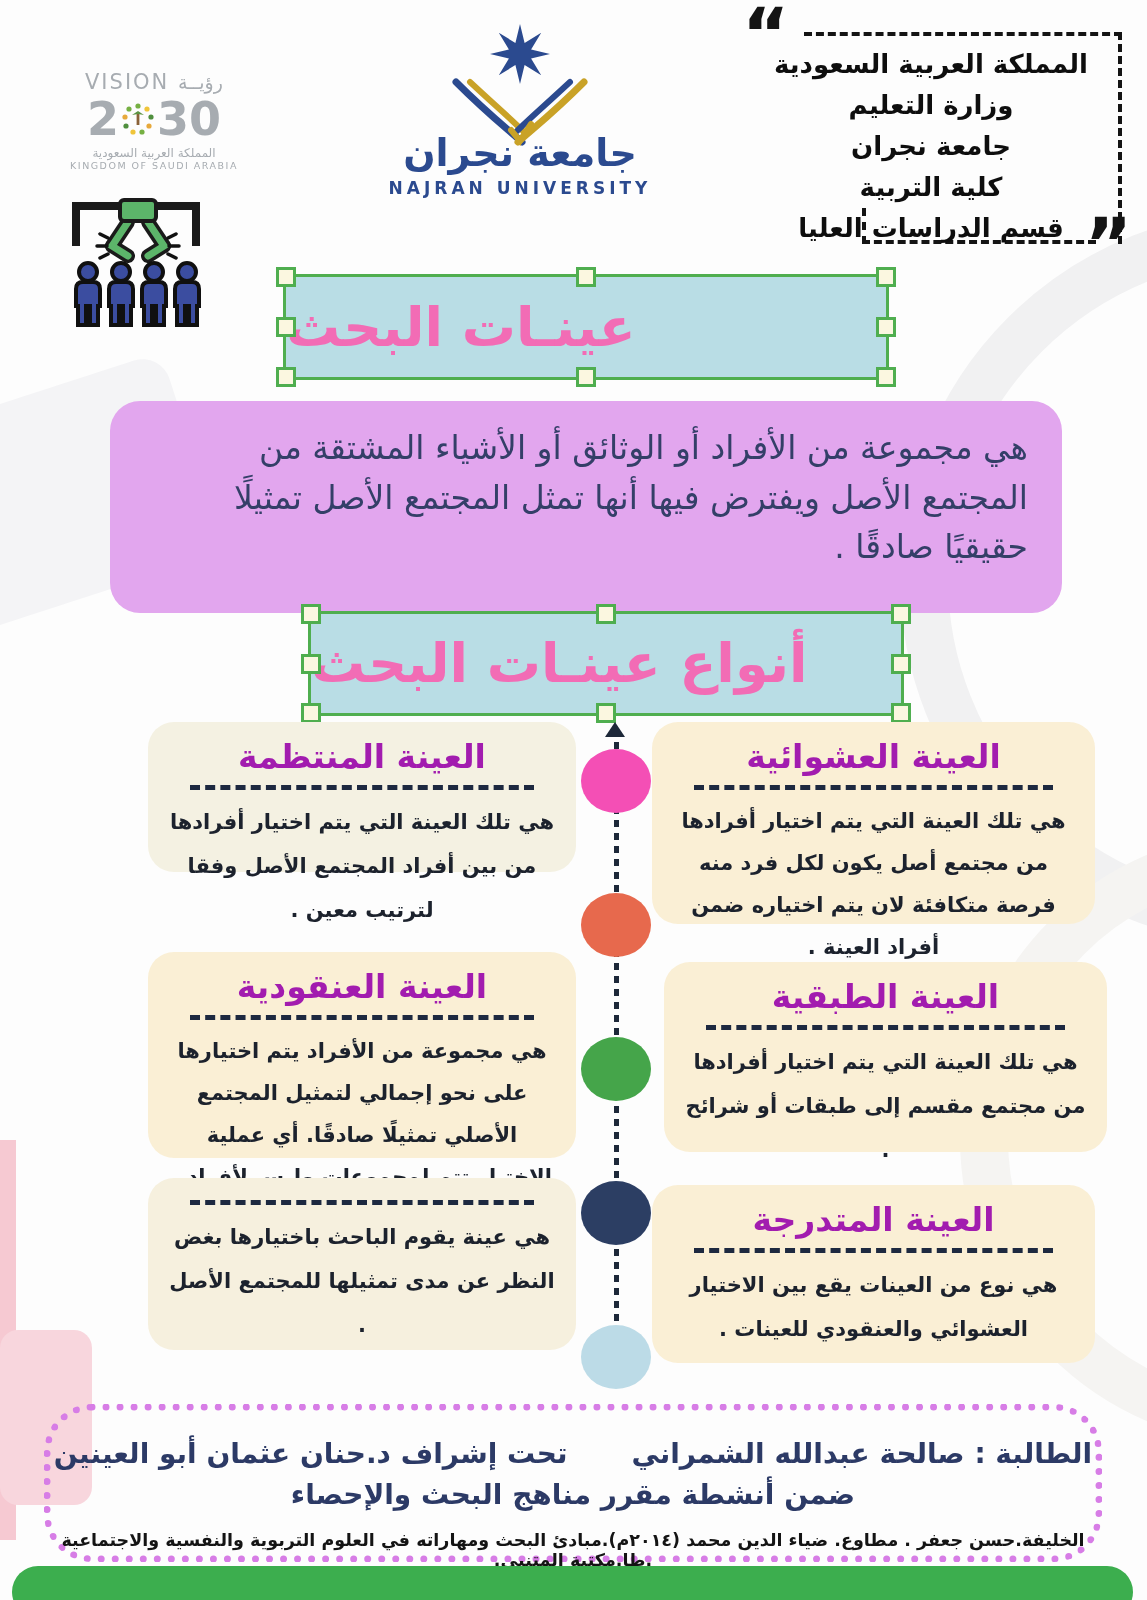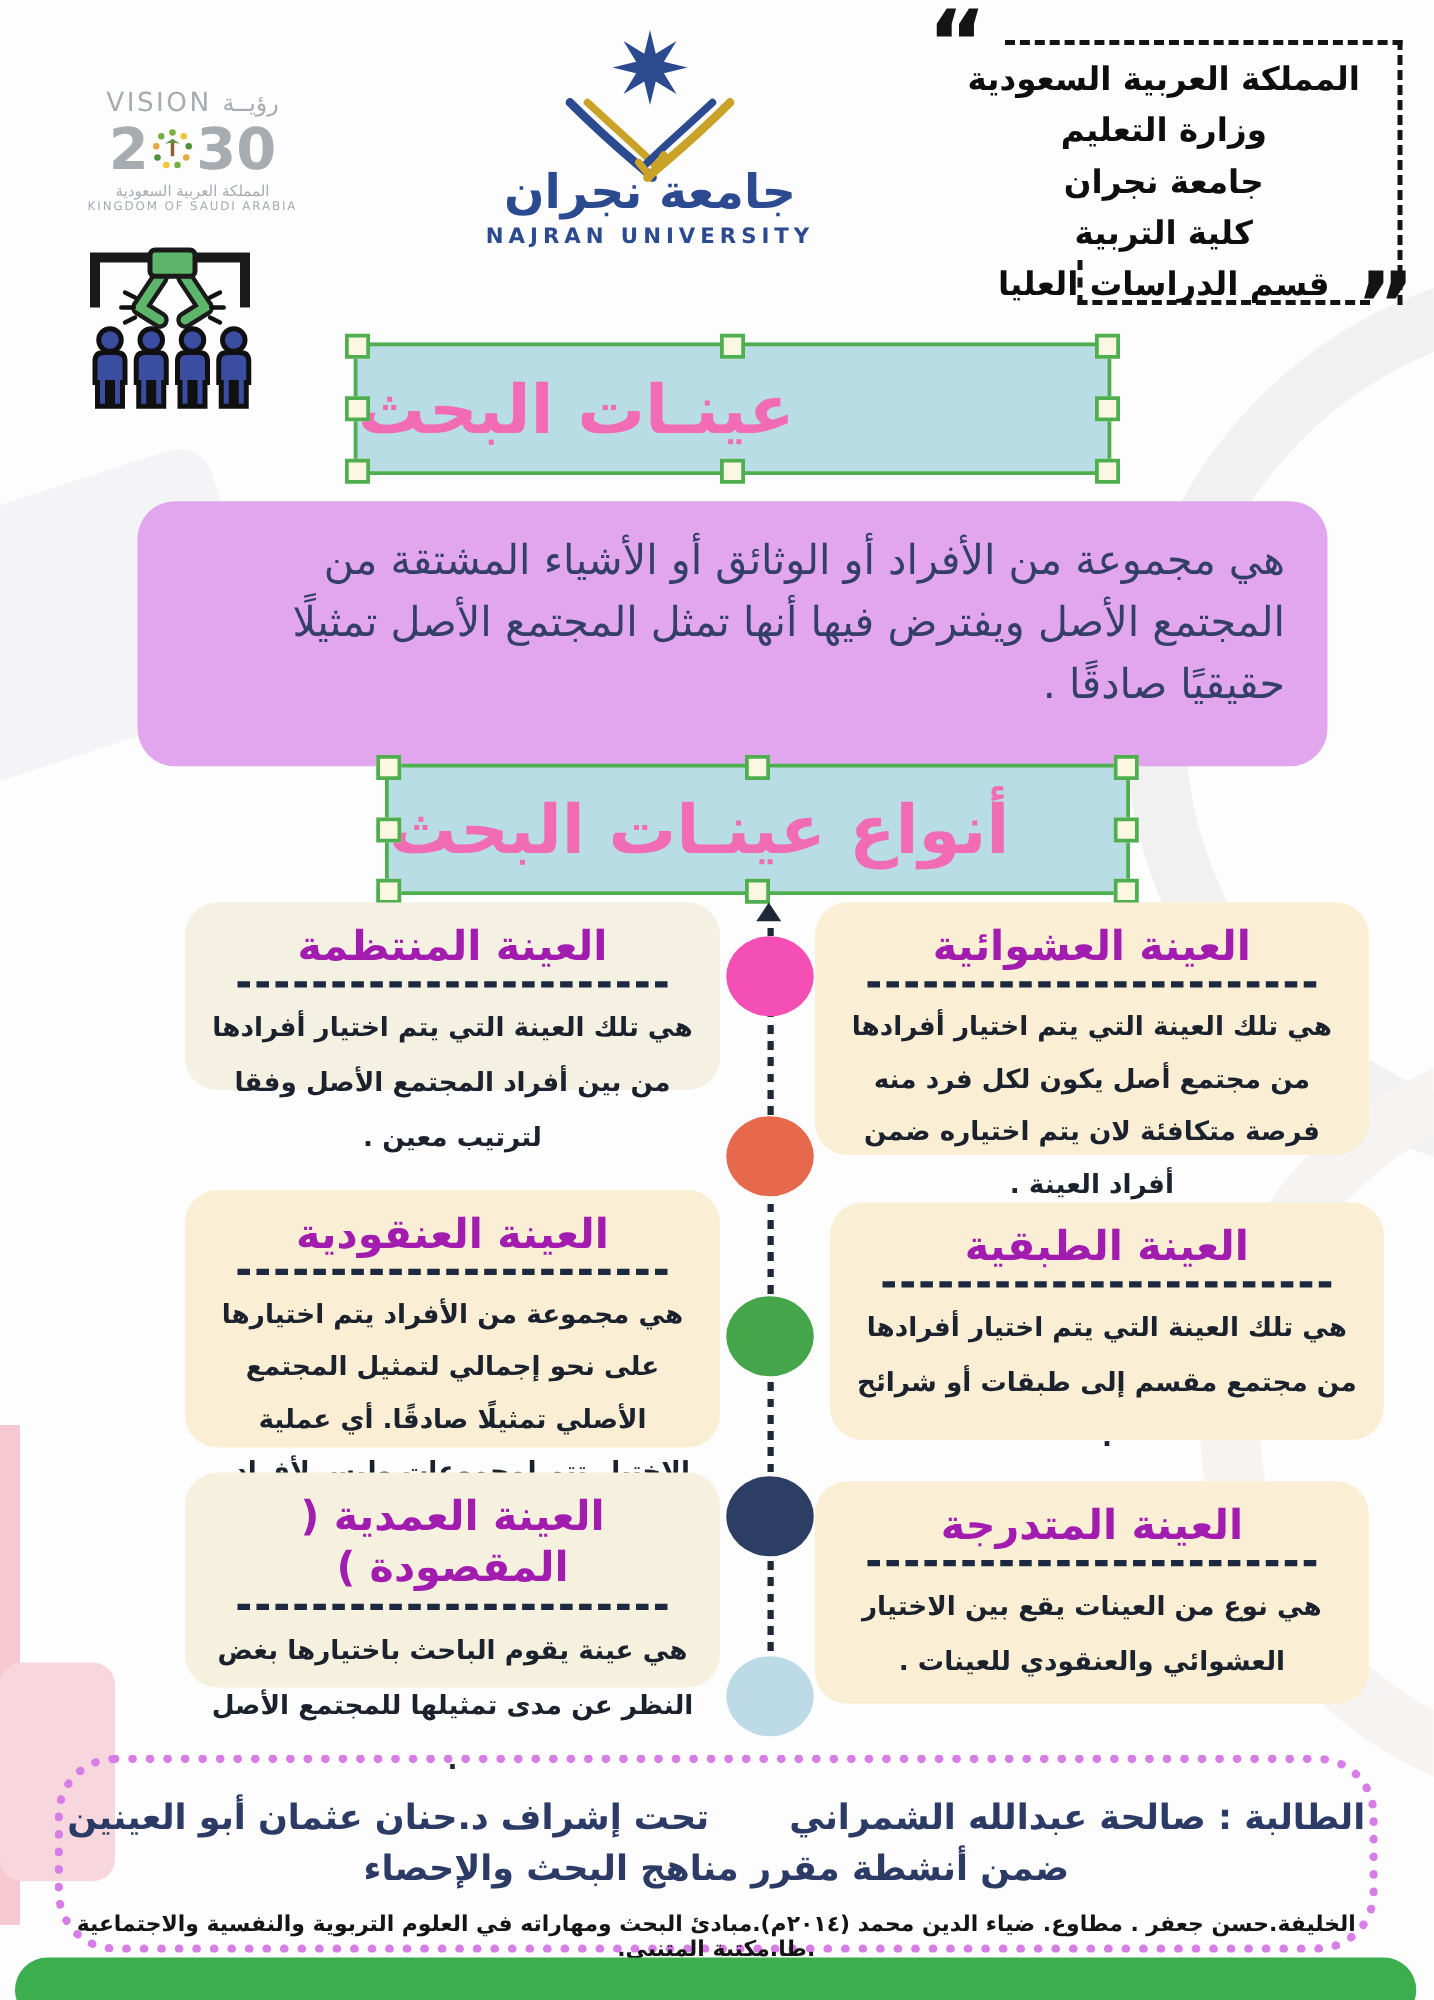--- a/index.html
+++ b/index.html
@@ -246,21 +246,20 @@
     <div class="card-title">العينة العنقودية</div>
     <div class="card-divider"></div>
     <div class="card-body">هي مجموعة من الأفراد يتم اختيارها على نحو إجمالي لتمثيل المجتمع الأصلي تمثيلًا صادقًا. أي عملية الاختيار تتم لمجموعات وليس لأفراد .</div>
   </div>
   <div class="card card3">
     <div class="card-title">العينة الطبقية</div>
     <div class="card-divider"></div>
     <div class="card-body">هي تلك العينة التي يتم اختيار أفرادها من مجتمع مقسم إلى طبقات أو شرائح .</div>
   </div>
   <div class="card card4">
-    <div class="card-title">العينة العمدية ( المقصودة )</div>
     <div class="card-divider"></div>
     <div class="card-body">هي عينة يقوم الباحث باختيارها بغض النظر عن مدى تمثيلها للمجتمع الأصل .</div>
   </div>
   <div class="card card5">
     <div class="card-title">العينة المتدرجة</div>
     <div class="card-divider"></div>
     <div class="card-body">هي نوع من العينات يقع بين الاختيار العشوائي والعنقودي للعينات .</div>
   </div>
 
   <div class="credits">

